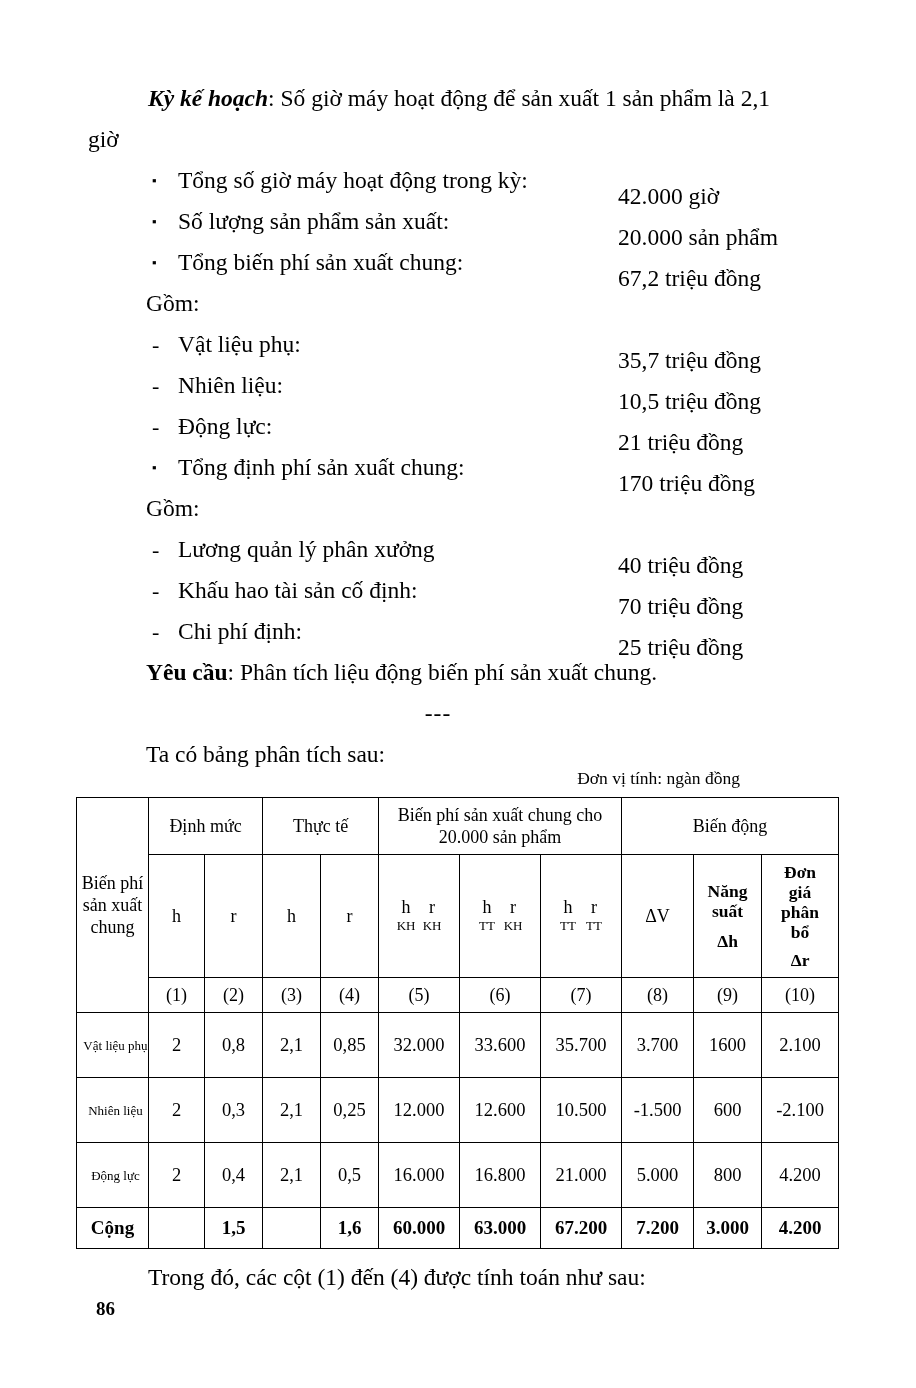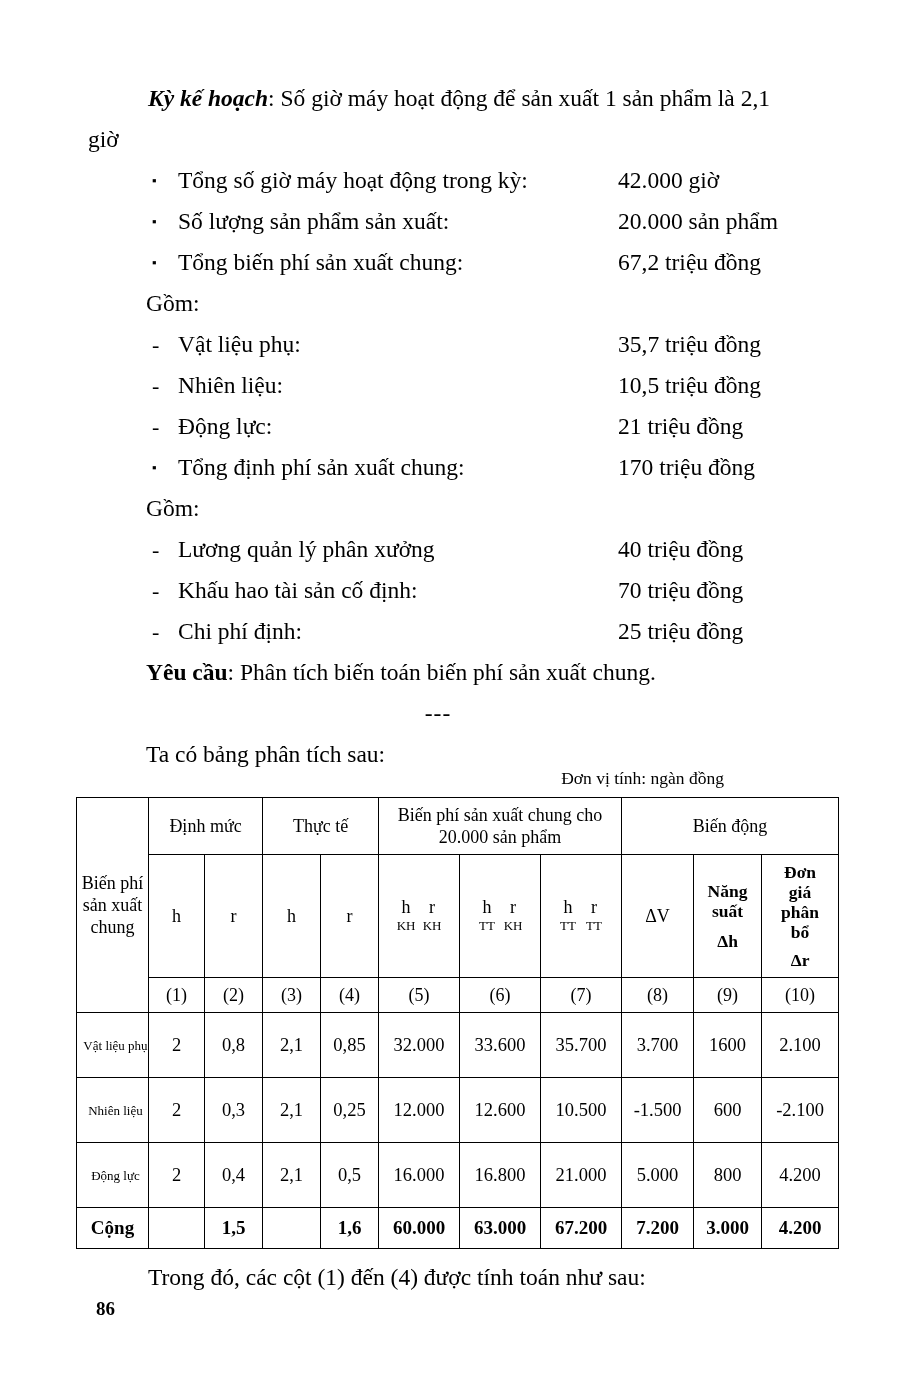--- a/index.html
+++ b/index.html
@@ -13,20 +13,21 @@
     position: relative;
     font-family: "Liberation Serif", "DejaVu Serif", serif;
     color: #000000;
     overflow: hidden;
   }
   .page {
     position: absolute;
     left: 0; top: 0;
     width: 740px;
     height: 1388px;
+    padding-left: 16px;
   }
 
   
   .body-text {
     position: absolute;
     left: 88px;
     top: 78px;
     width: 780px;
   }
 
@@ -67,21 +68,21 @@
   }
   .row .label {
     position: absolute;
     left: 90px;
     top: 0;
     white-space: nowrap;
   }
   .row .value {
     position: absolute;
     left: 530px;
-    top: 0;
+    top: 16px;
     white-space: nowrap;
   }
 
   .gom {
     position: relative;
     height: 41px;
     font-size: 23.5px;
     line-height: 41px;
     padding-left: 58px;
   }
@@ -279,21 +280,21 @@
       <span class="marker dash">-</span>
       <span class="label">Khấu hao tài sản cố định:</span>
       <span class="value">70 triệu đồng</span>
     </div>
     <div class="row">
       <span class="marker dash">-</span>
       <span class="label">Chi phí định:</span>
       <span class="value">25 triệu đồng</span>
     </div>
 
-    <div class="plain-line"><span class="lead-plain">Yêu cầu</span><span>: Phân tích biến toán biến phí sản xuất chung.</span></div>
+    <div class="plain-line"><span class="lead-plain">Yêu cầu</span><span>: Phân tích liệu động biến phí sản xuất chung.</span></div>
 
     <div class="sep">---</div>
 
     <div class="plain-line">Ta có bảng phân tích sau:</div>
   </div>
 
   <div class="unit-note">Đơn vị tính: ngàn đồng</div>
 
   <table class="analysis">
     <colgroup>

